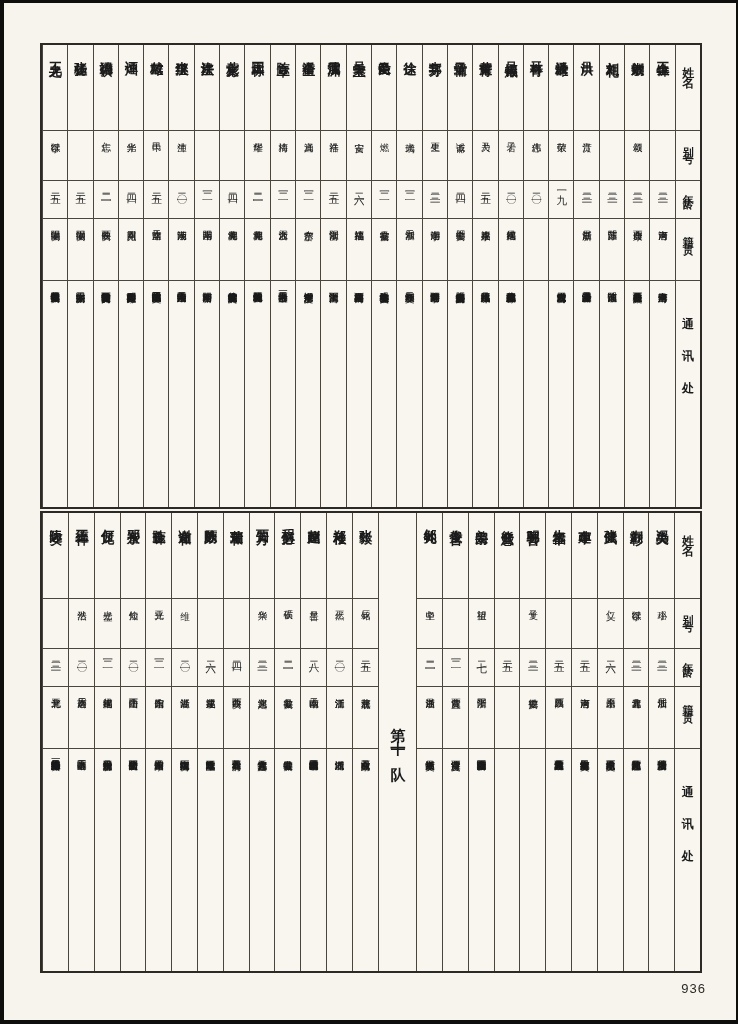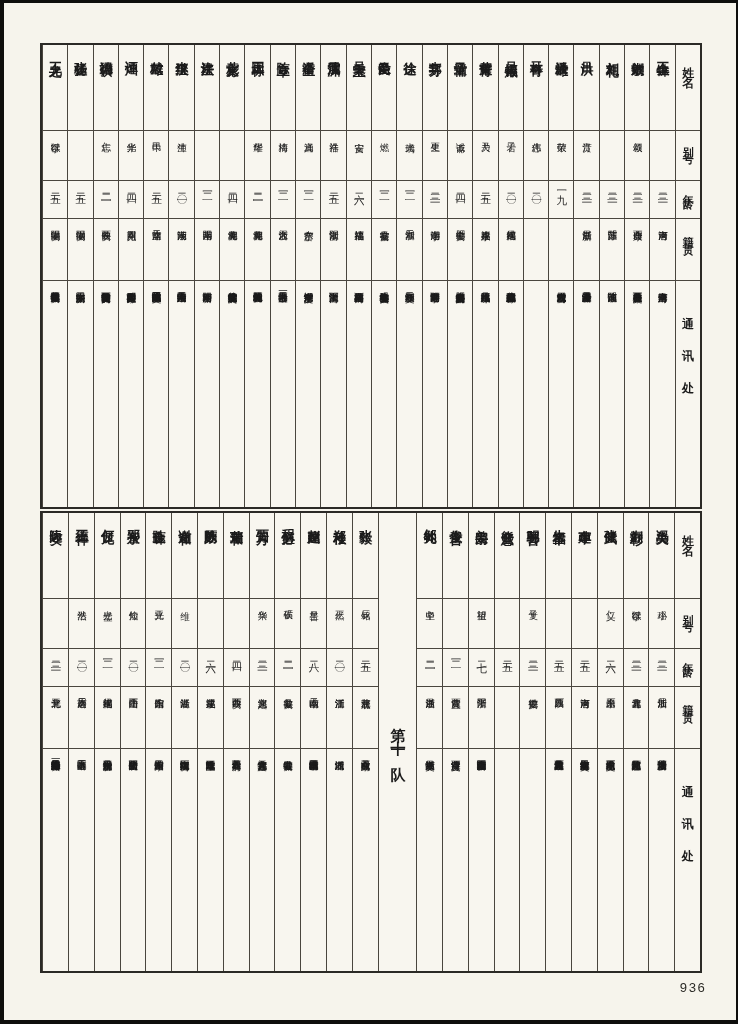--- a/index.html
+++ b/index.html
@@ -55,21 +55,21 @@
   .col.sep{flex:1.5 1 0;}
   .sep-cell{
     flex:1;border-left:1px solid #4a463e;
     writing-mode:vertical-rl;text-orientation:upright;
     display:flex;align-items:center;justify-content:center;
     font-size:15px;font-weight:700;letter-spacing:13px;
   }
   .page-number{
     position:absolute;right:30px;bottom:24px;
     font-size:13px;letter-spacing:1px;color:#2b2a26;
-    font-family:Liberation Mono, monospace;
+    font-family:Liberation Sans, sans-serif;
   }
 </style>
 </head>
 <body>
 
 <div class="page">
   <div id="t-top" class="roster">
       <div class="col head">
         <div class="cell h-name hl name">姓名</div>
         <div class="cell h-alias hl alias">别号</div>

